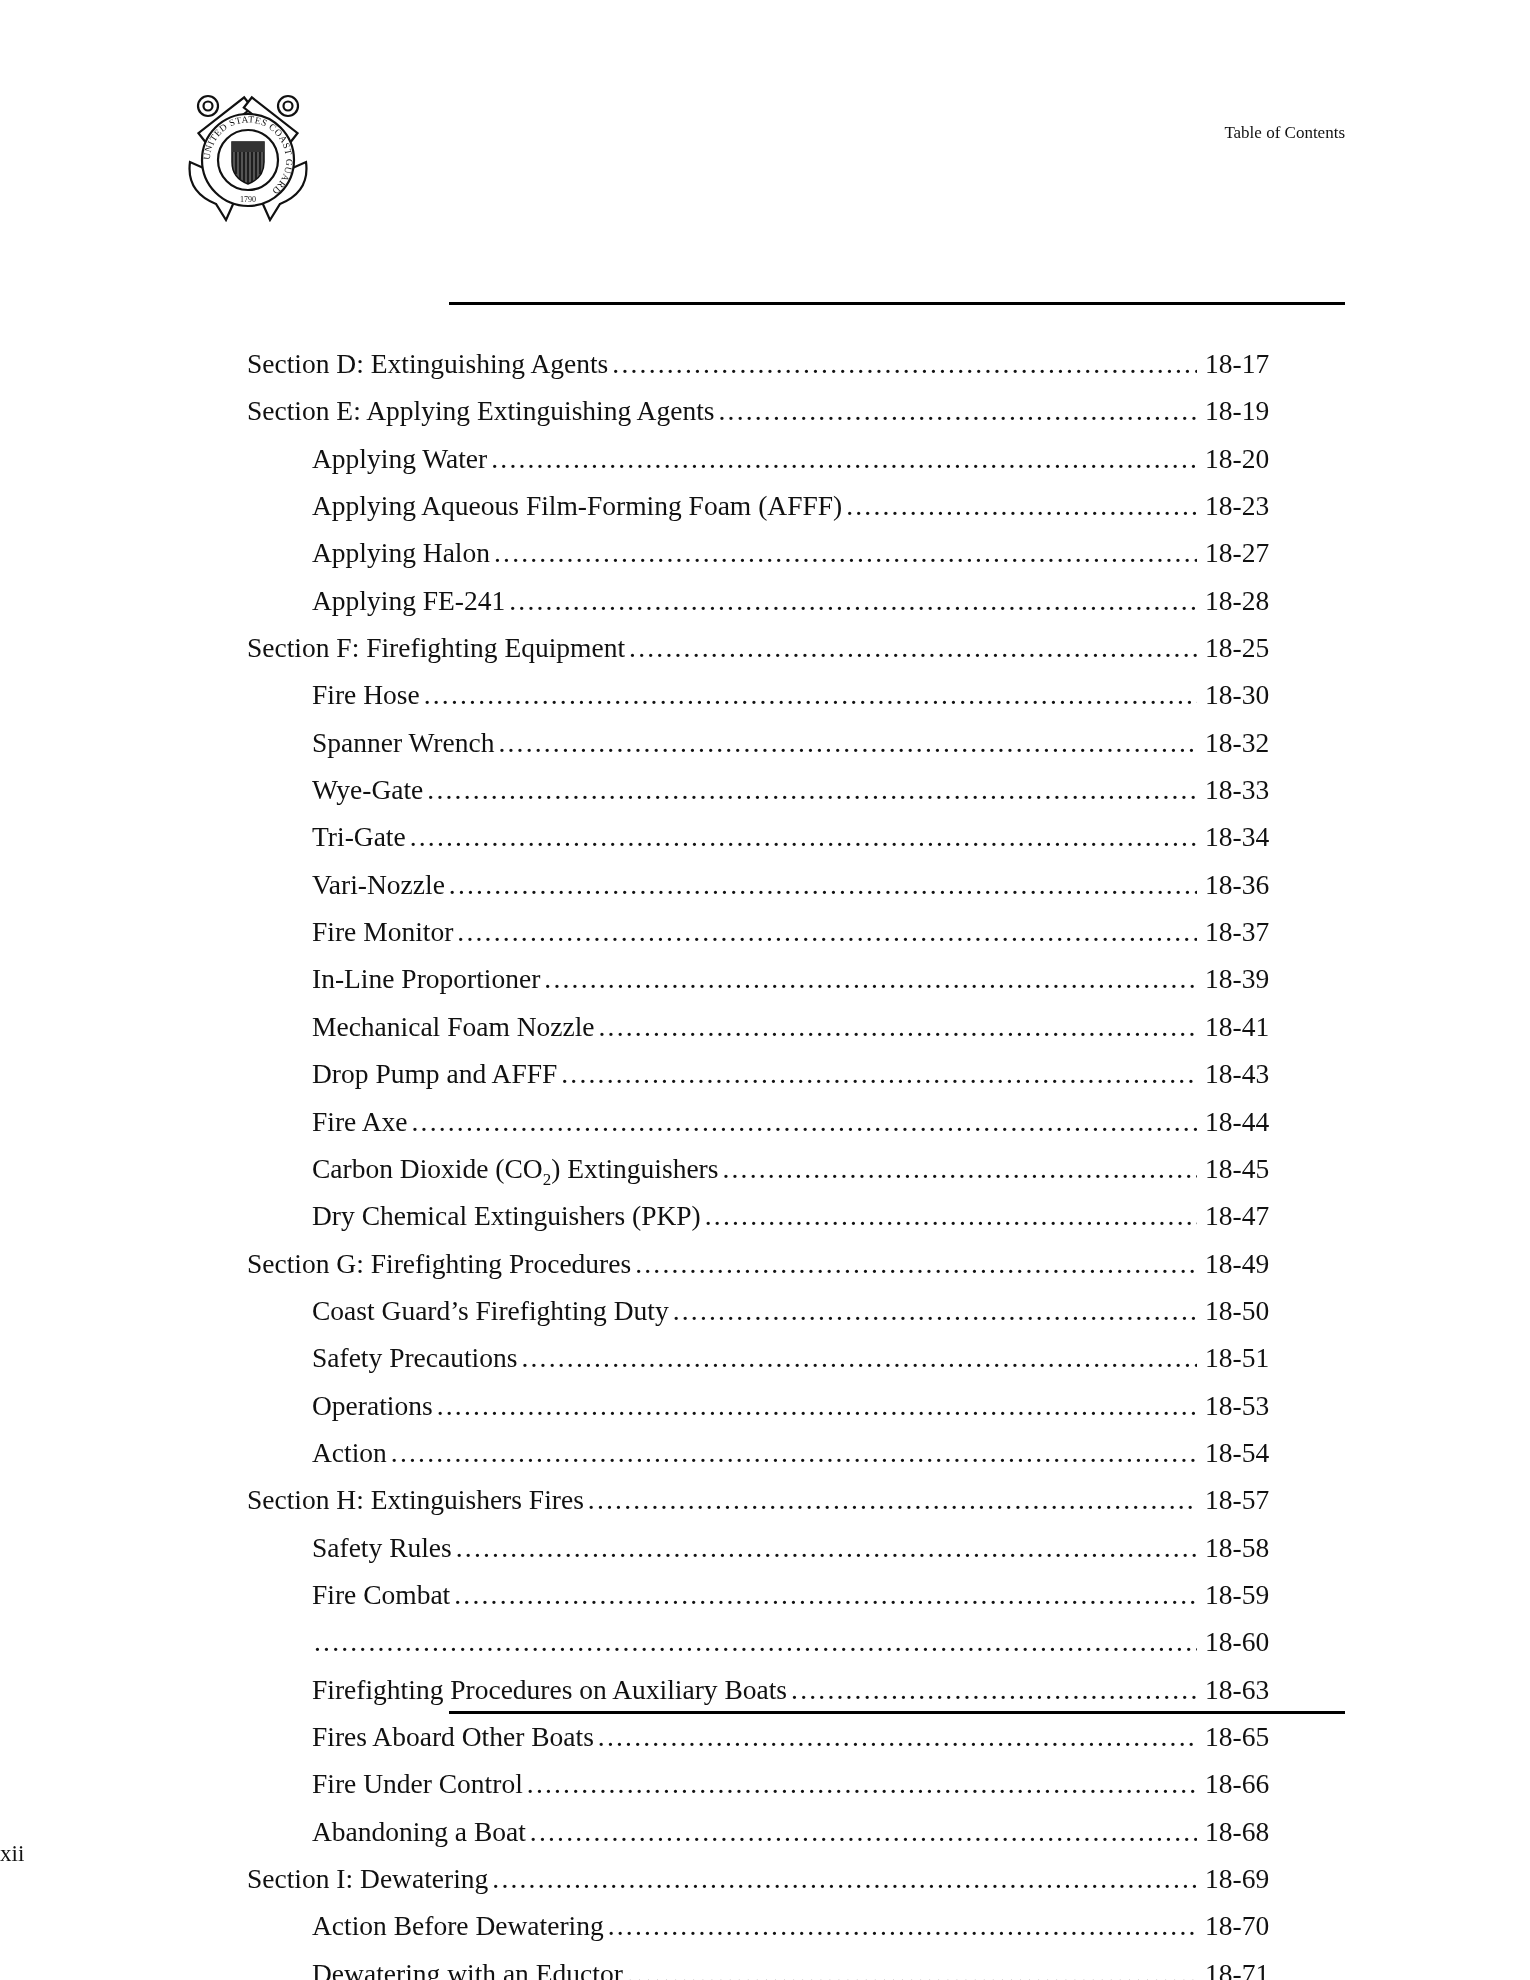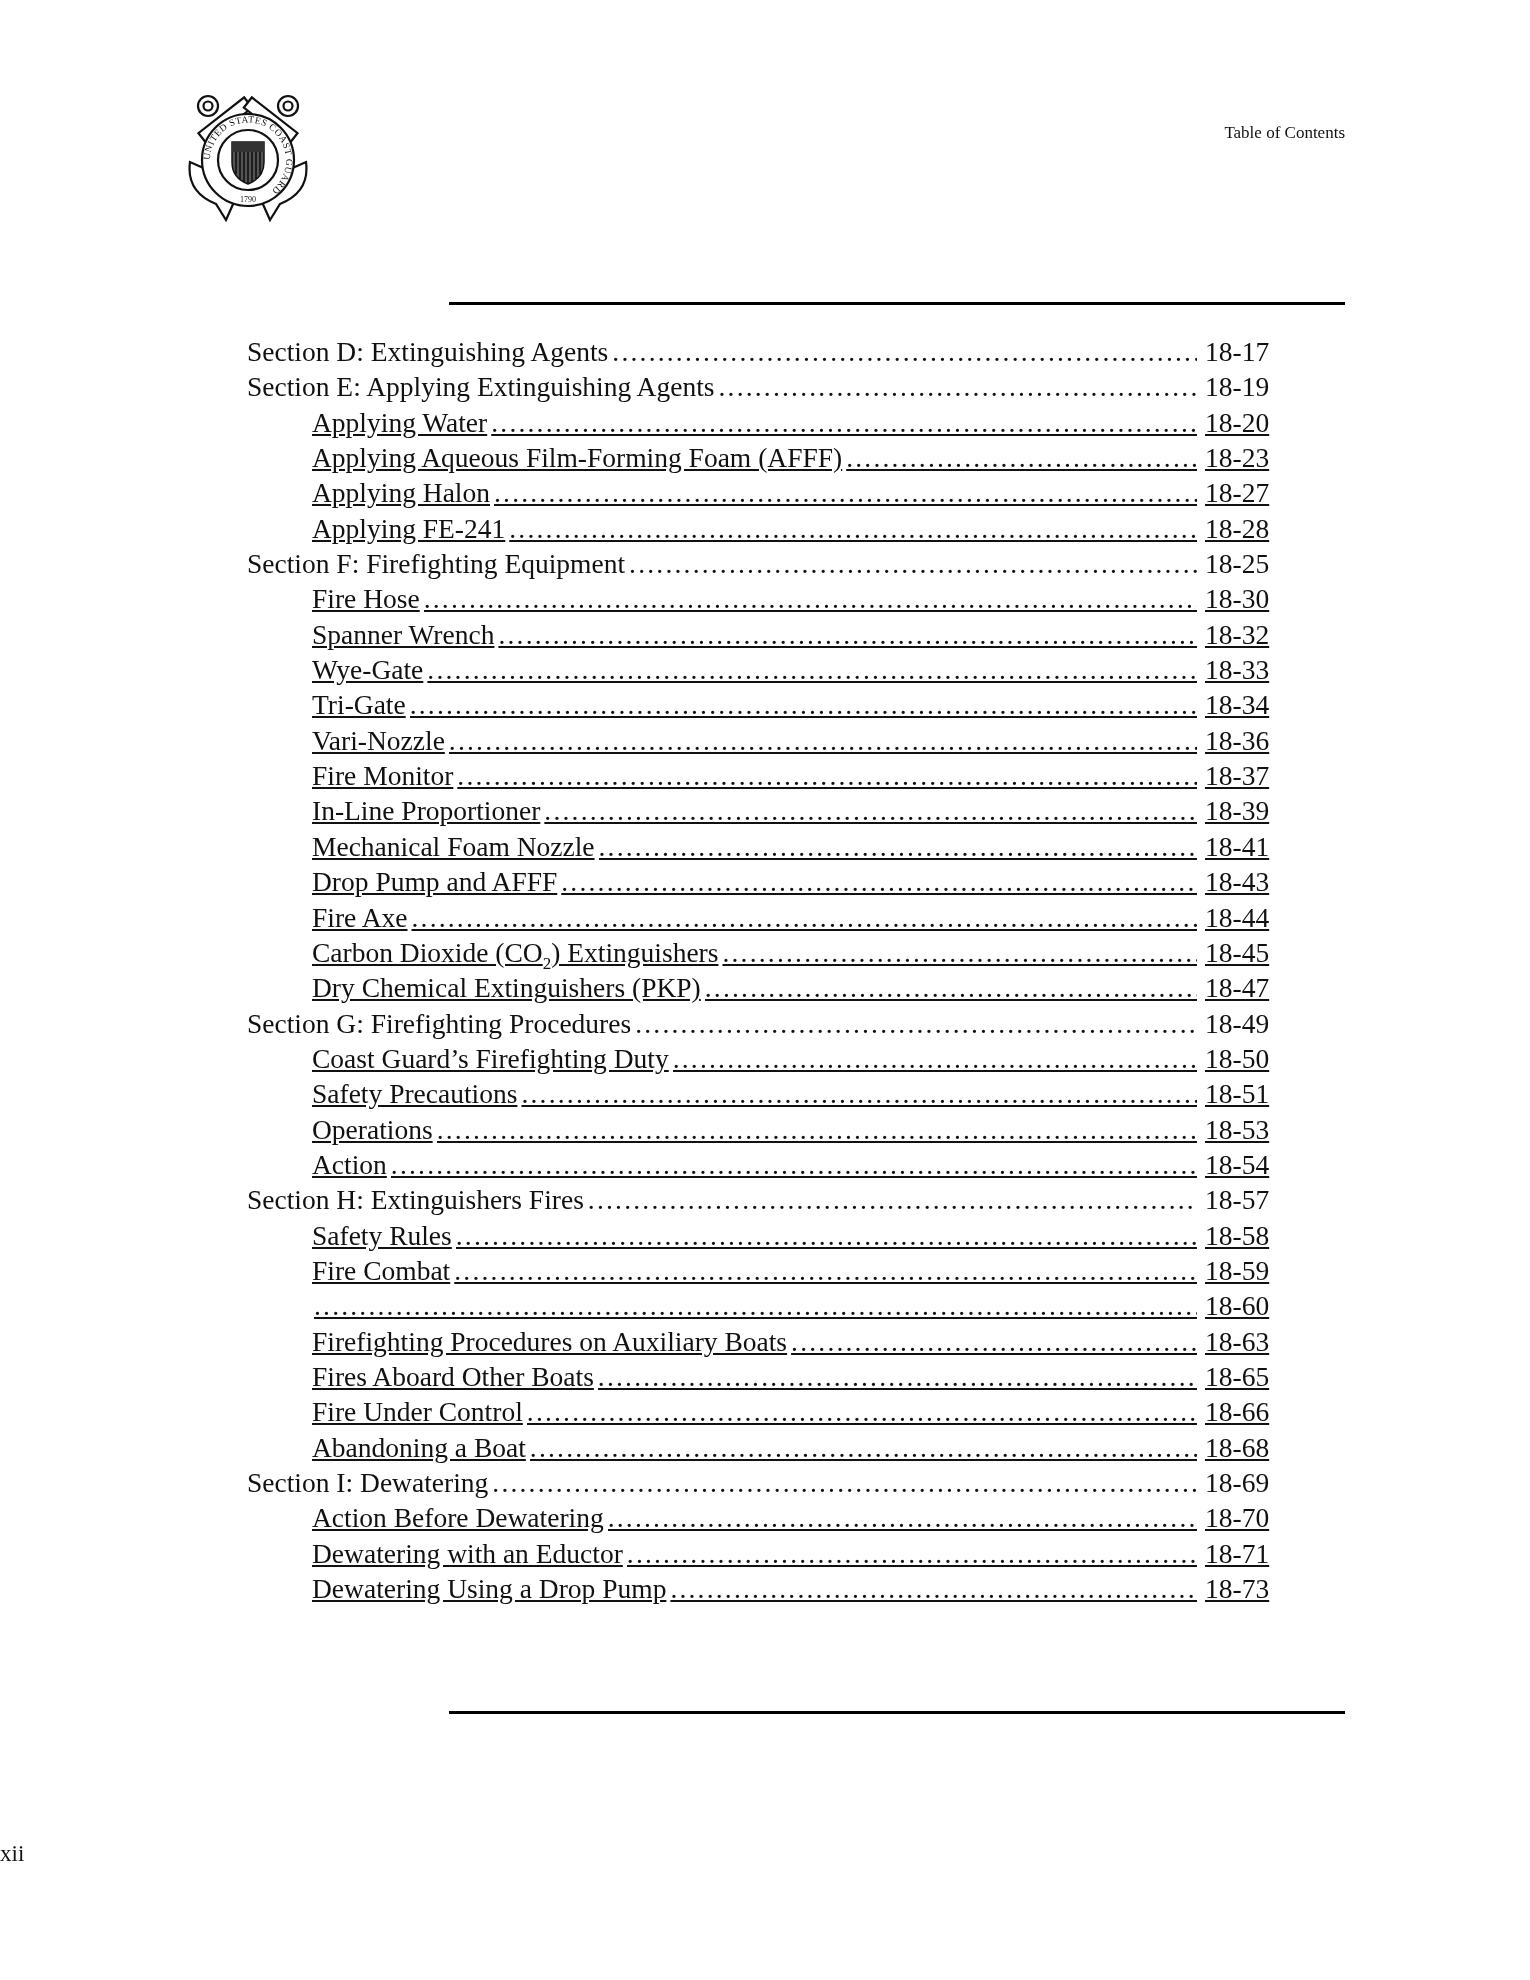--- a/index.html
+++ b/index.html
@@ -4,22 +4,22 @@
 <style>
   html, body { margin: 0; padding: 0; background: #ffffff; }
   body { width: 1530px; height: 1980px; position: relative; overflow: hidden;
          font-family: "Liberation Serif", "DejaVu Serif", serif; color: #111; }
   .logo { position: absolute; left: 178px; top: 92px; width: 140px; height: 130px; }
   .header-title { position: absolute; right: 185px; top: 119px; font-size: 17px; line-height: 28px; white-space: nowrap; }
   .rule { position: absolute; left: 449px; width: 896px; height: 3px; background: #000; }
   .rule.top { top: 302px; }
   .rule.bottom { top: 1711px; }
   .toc { position: absolute; left: 247px; top: 334px; width: 1030px; }
-  .toc-row { position: relative; height: 35.35px; display: flex; align-items: baseline; font-size: 27.5px; line-height: 35.35px; white-space: nowrap; }
-  .toc-row.sub { padding-left: 65px; text-decoration: underline; }
+  .toc-row { position: relative; height: 35.35px; display: flex; align-items: baseline; font-size: 27.5px; line-height: 35.35px; white-space: nowrap; margin-top: 12px; }
+  .toc-row.sub { padding-left: 65px; }
   .toc-row .label { flex: 0 0 auto; background: #fff; padding-right: 2px; }
   .toc-row .label sub { font-size: 17px; line-height: 0; }
   .toc-row .leader { flex: 1 1 auto; overflow: hidden; letter-spacing: 2.2px; color: #111; margin: 0 8px 0 2px; }
   .toc-row .leader::before { content: "................................................................................................................................................................................................................................"; }
   .toc-row .page { flex: 0 0 auto; width: 72px; text-align: left; }
   .footer-page { position: absolute; left: 0; width: 1324px; top: 1840px; font-size: 23px; line-height: 28px; }
 </style>
 </head>
 <body>
 

